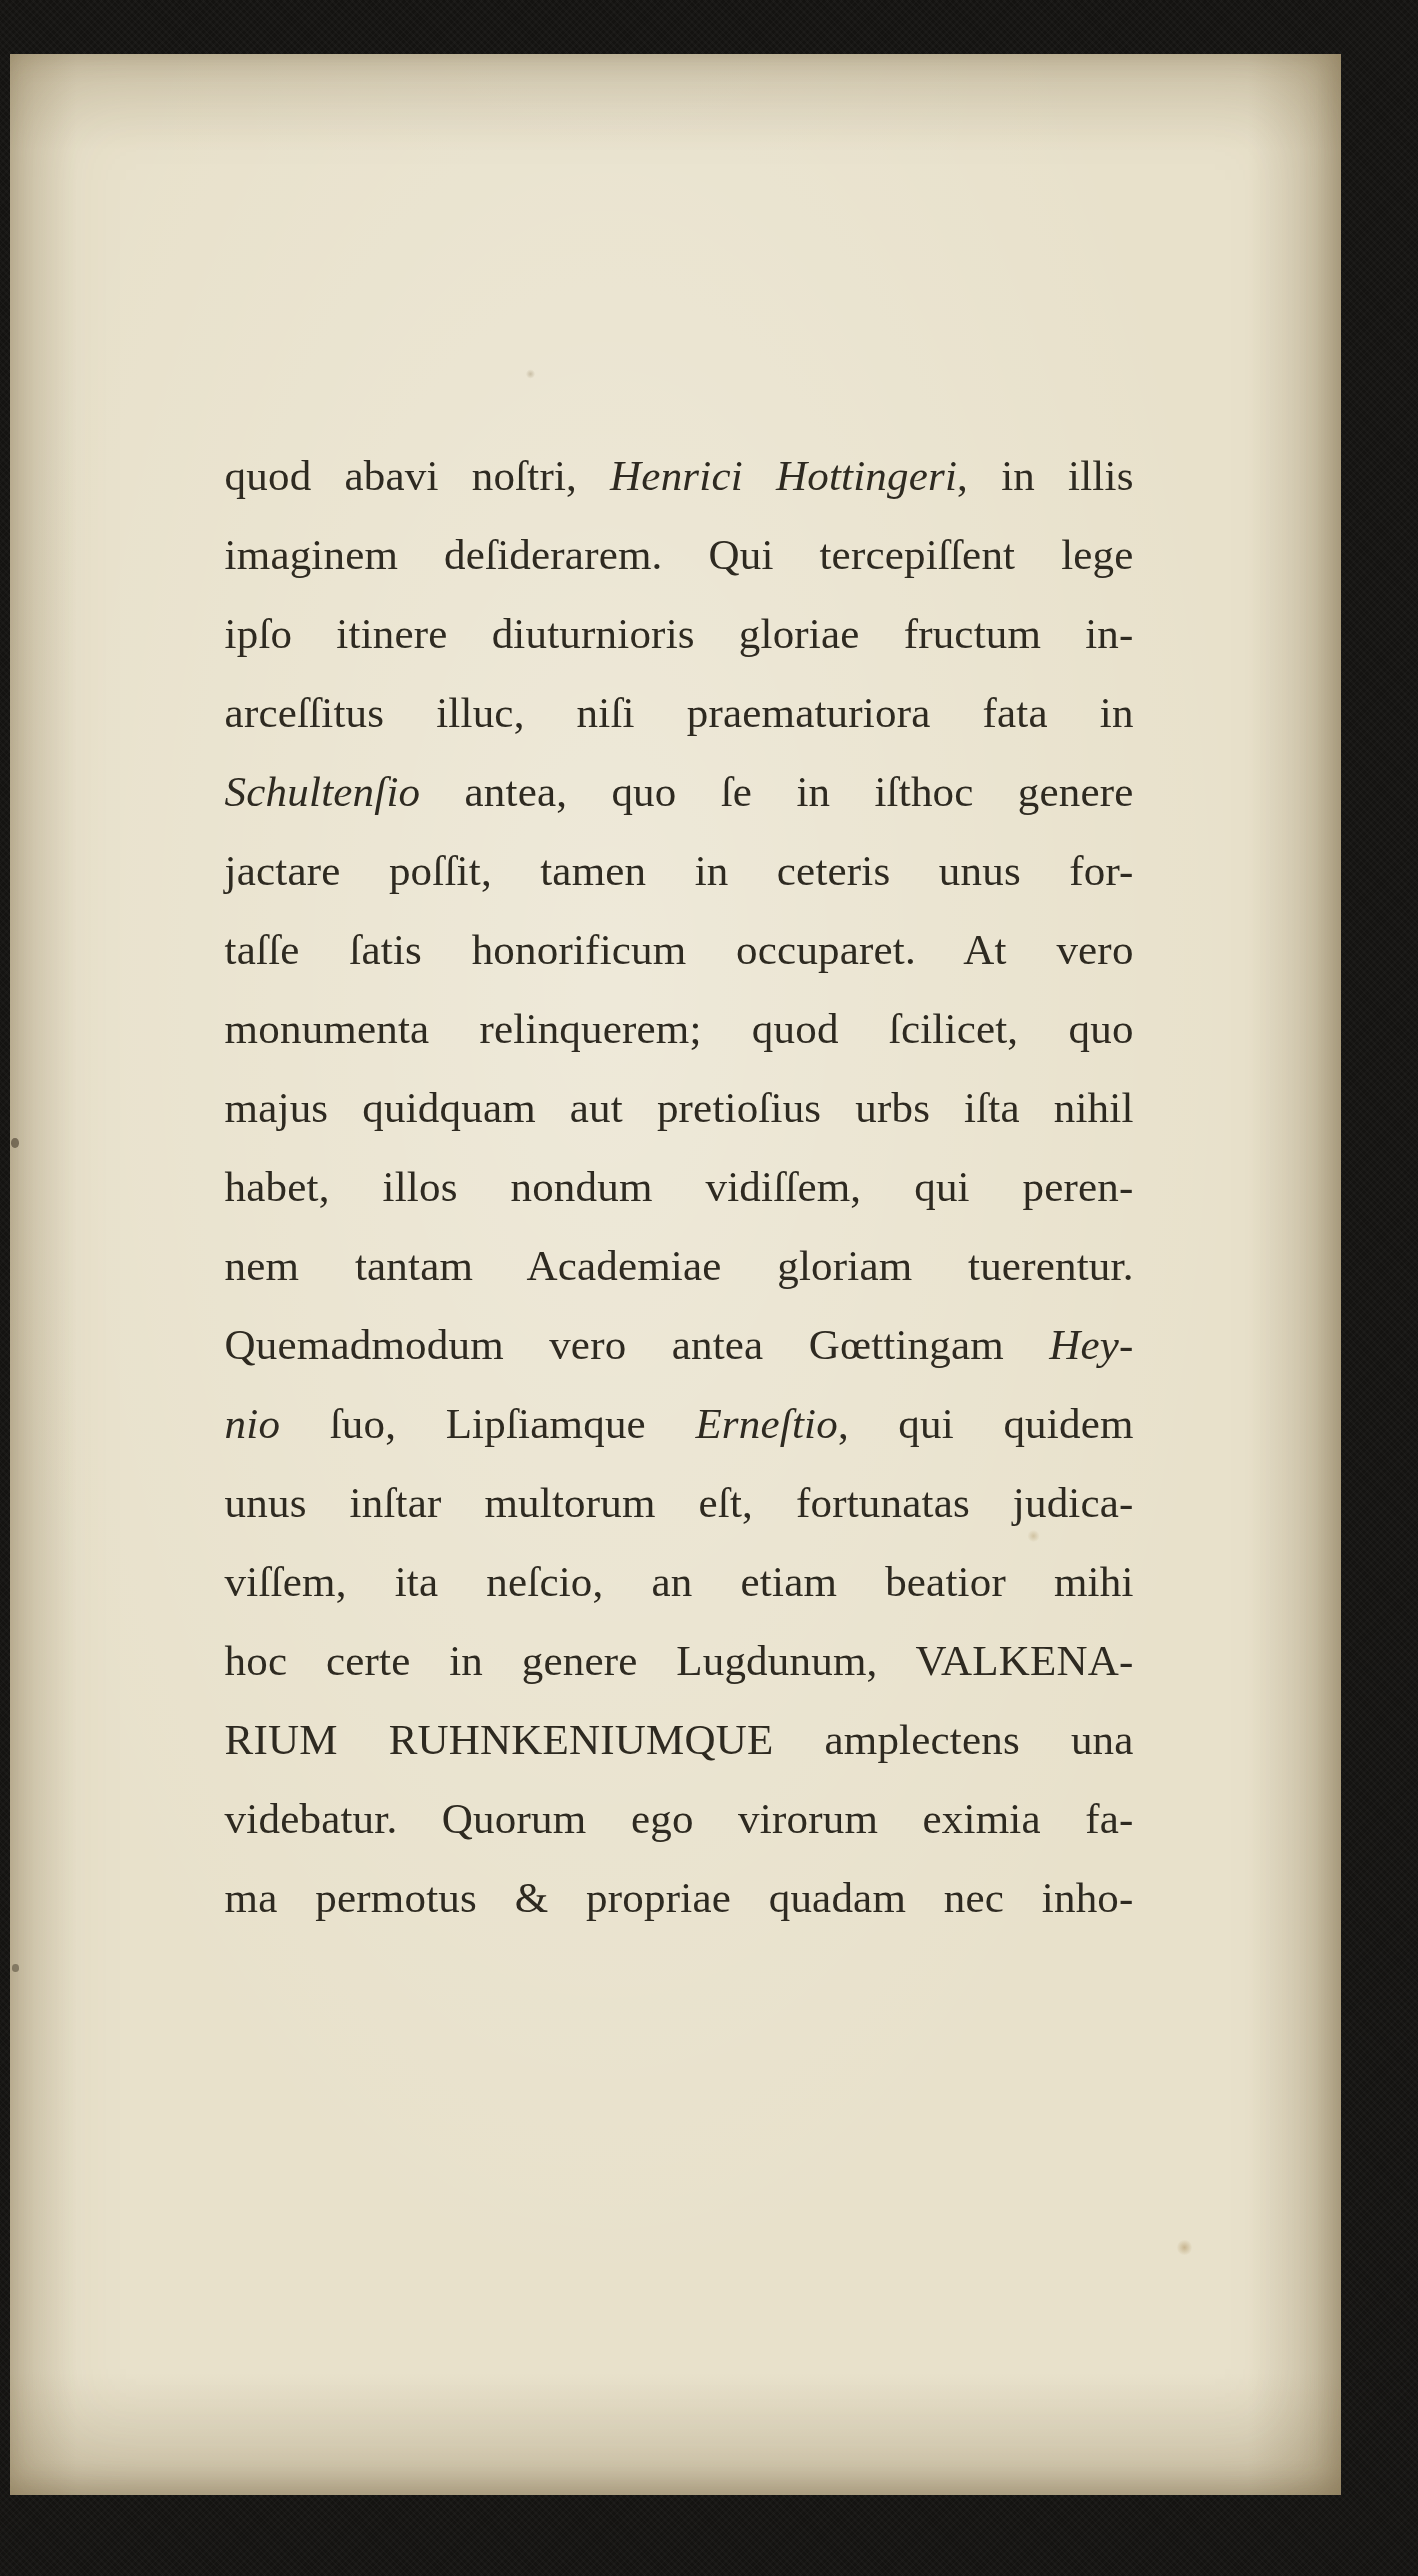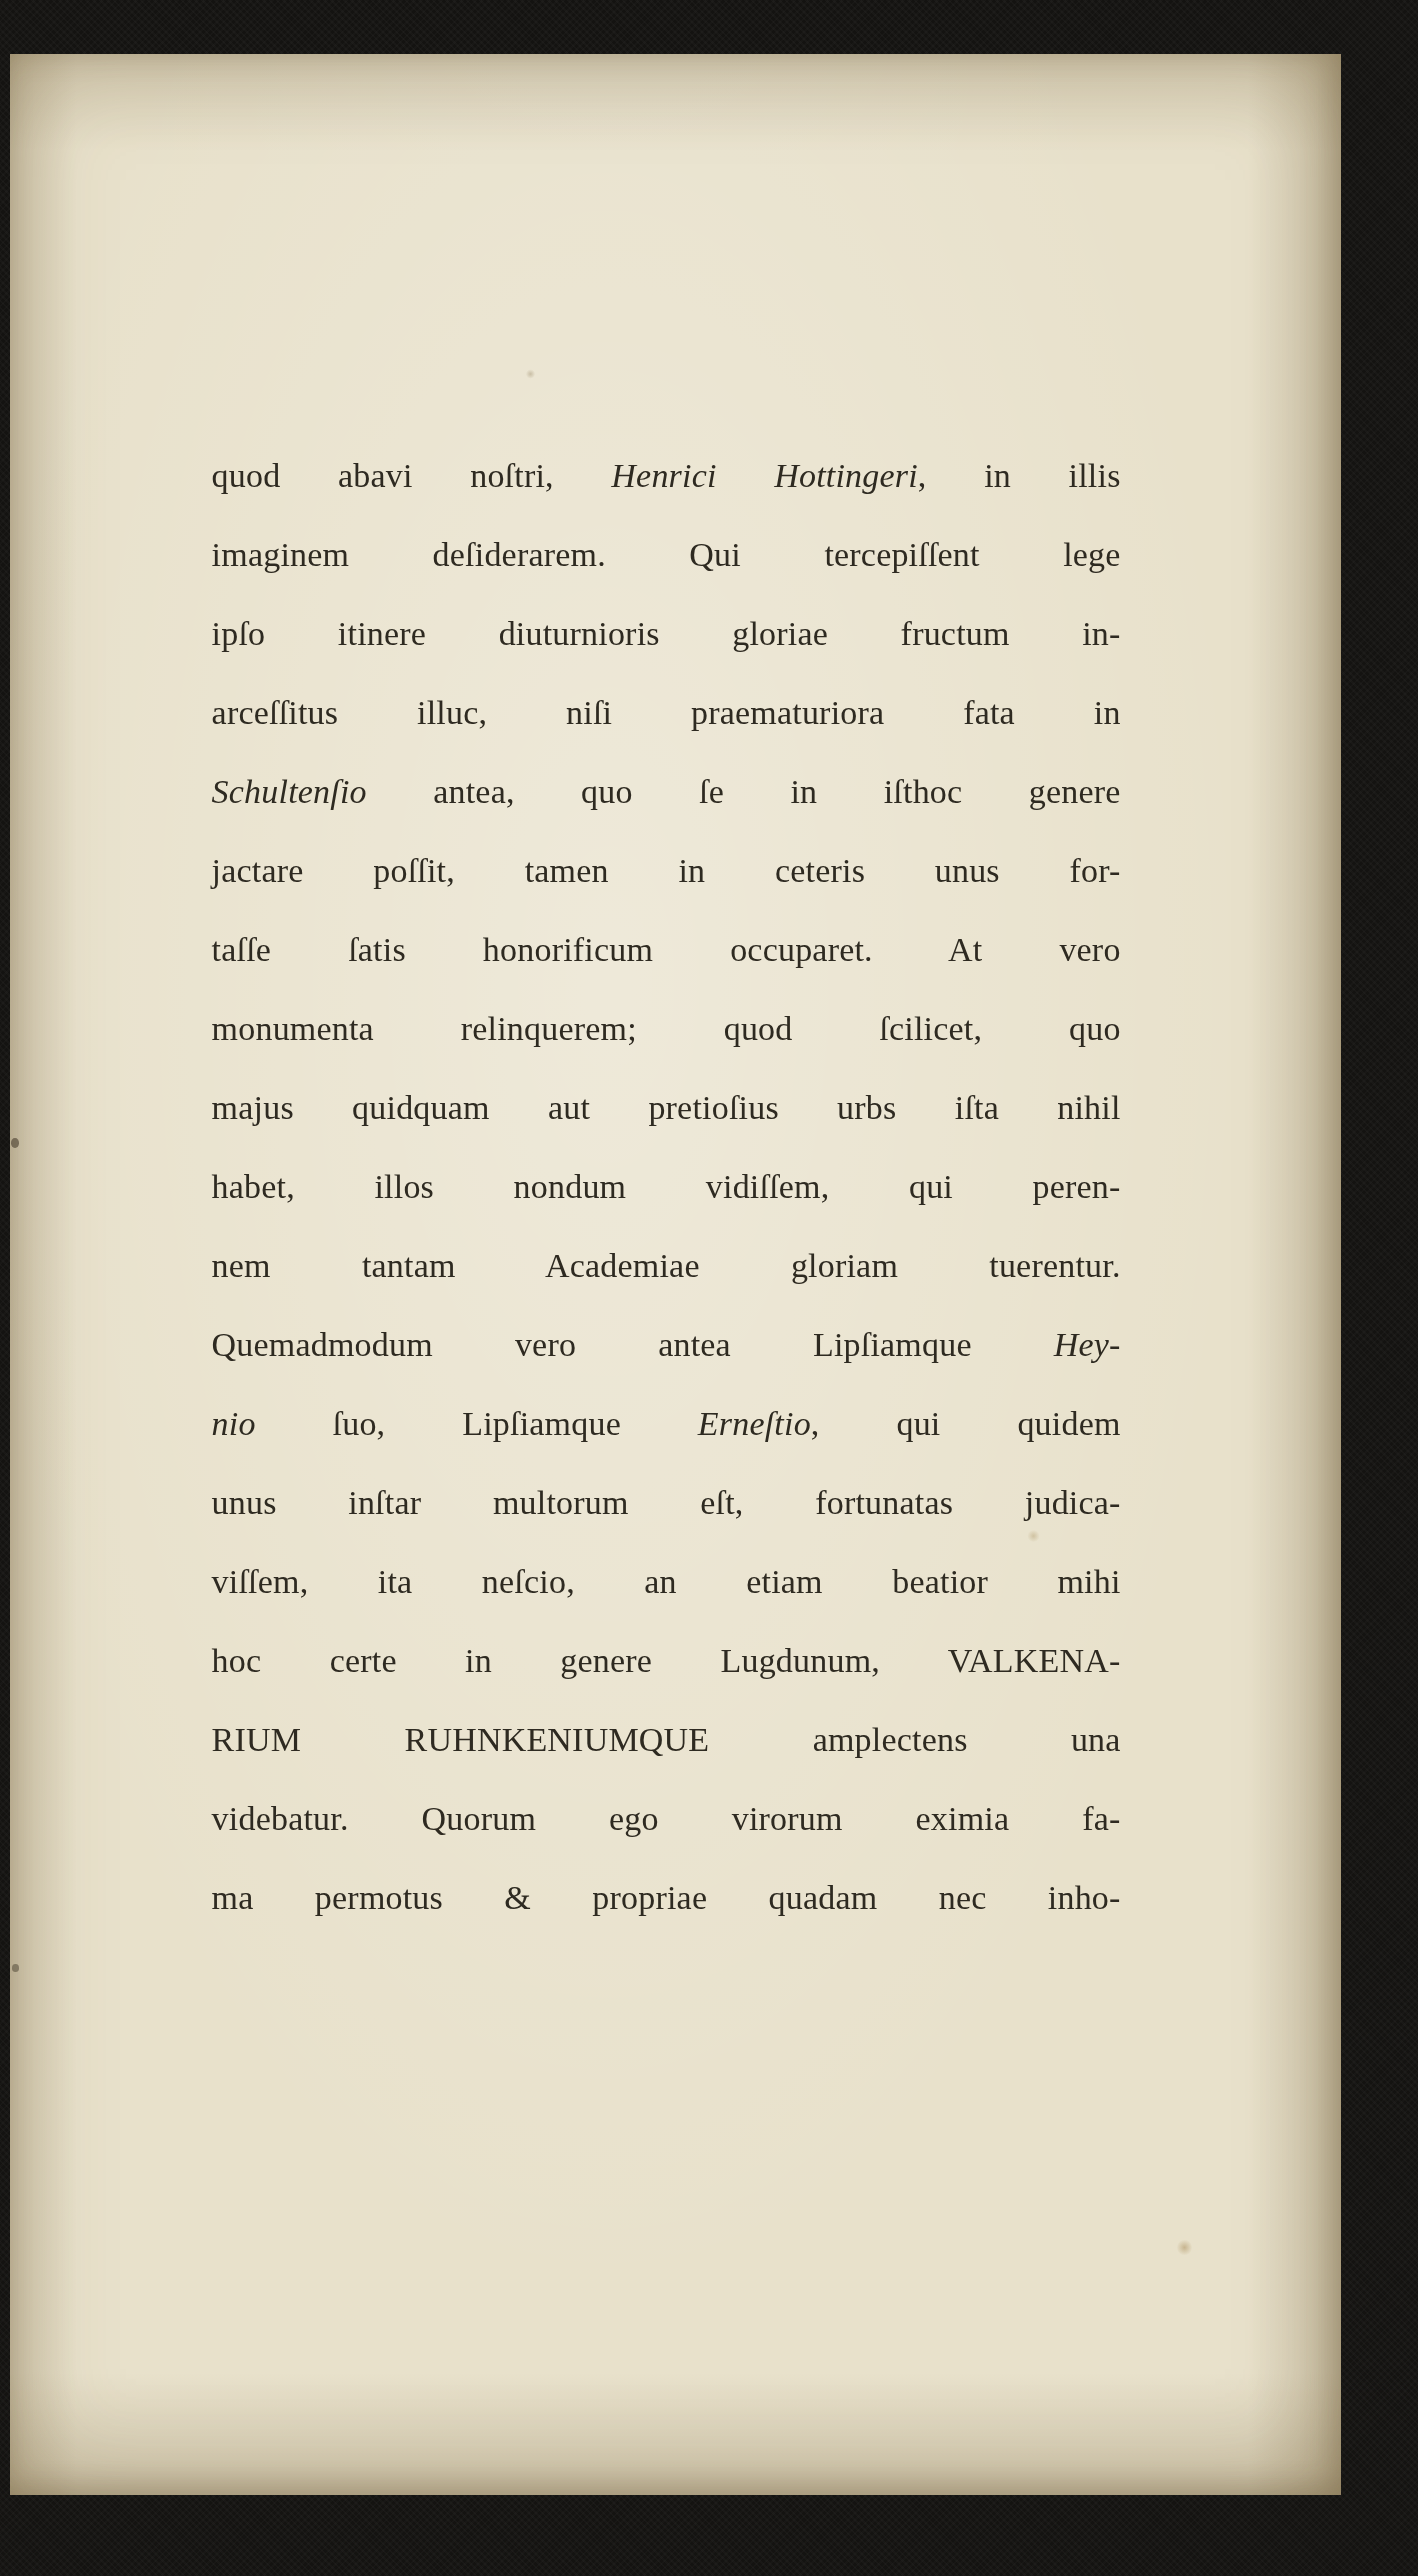--- a/index.html
+++ b/index.html
@@ -34,24 +34,24 @@
       linear-gradient(180deg, rgba(115,95,55,0.16), rgba(0,0,0,0) 4%, rgba(0,0,0,0) 95%, rgba(115,95,55,0.22)),
       var(--paper);
     box-shadow:
       inset 0 0 105px rgba(110, 90, 50, 0.28),
       inset -13.4px 0 29px rgba(90, 70, 40, 0.18),
       inset 0 -11.5px 25px rgba(90, 70, 40, 0.16);
   }
 
   .text-block {
     position: absolute;
-    left: 202px;
+    left: 215px;
     top: 382px;
     width: 909px;
-    font-size: 34px;
+    font-size: 43px;
     line-height: 79px;
     color: var(--ink);
     letter-spacing: 0.2px;
     text-rendering: optimizeLegibility;
   }
 
   .line {
     text-align: justify;
     text-align-last: justify;
   }
@@ -80,21 +80,21 @@
         <div class="line"><span class="normal">imaginem deſiderarem. Qui tercepiſſent lege</span></div>
         <div class="line"><span class="normal">ipſo itinere diuturnioris gloriae fructum in-</span></div>
         <div class="line"><span class="normal">arceſſitus illuc, niſi praematuriora fata in</span></div>
         <div class="line"><span class="italic">Schultenſio</span><span class="normal"> antea, quo ſe in iſthoc genere</span></div>
         <div class="line"><span class="normal">jactare poſſit, tamen in ceteris unus for-</span></div>
         <div class="line"><span class="normal">taſſe ſatis honorificum occuparet. At vero</span></div>
         <div class="line"><span class="normal">monumenta relinquerem; quod ſcilicet, quo</span></div>
         <div class="line"><span class="normal">majus quidquam aut pretioſius urbs iſta nihil</span></div>
         <div class="line"><span class="normal">habet, illos nondum vidiſſem, qui peren-</span></div>
         <div class="line"><span class="normal">nem tantam Academiae gloriam tuerentur.</span></div>
-        <div class="line"><span class="normal">Quemadmodum vero antea Lipſiamque </span><span class="italic">Hey-</span></div>
+        <div class="line"><span class="normal">Quemadmodum vero antea Gœttingam </span><span class="italic">Hey-</span></div>
         <div class="line"><span class="italic">nio</span><span class="normal"> ſuo, Lipſiamque </span><span class="italic">Erneſtio</span><span class="normal">, qui quidem</span></div>
         <div class="line"><span class="normal">unus inſtar multorum eſt, fortunatas judica-</span></div>
         <div class="line"><span class="normal">viſſem, ita neſcio, an etiam beatior mihi</span></div>
         <div class="line"><span class="normal">hoc certe in genere Lugdunum, VALKENA-</span></div>
         <div class="line"><span class="normal">RIUM RUHNKENIUMQUE amplectens una</span></div>
         <div class="line"><span class="normal">videbatur. Quorum ego virorum eximia fa-</span></div>
         <div class="line"><span class="normal">ma permotus &amp; propriae quadam nec inho-</span></div>
       </div>
     <div class="speck s1"></div>
     <div class="speck s2"></div>

